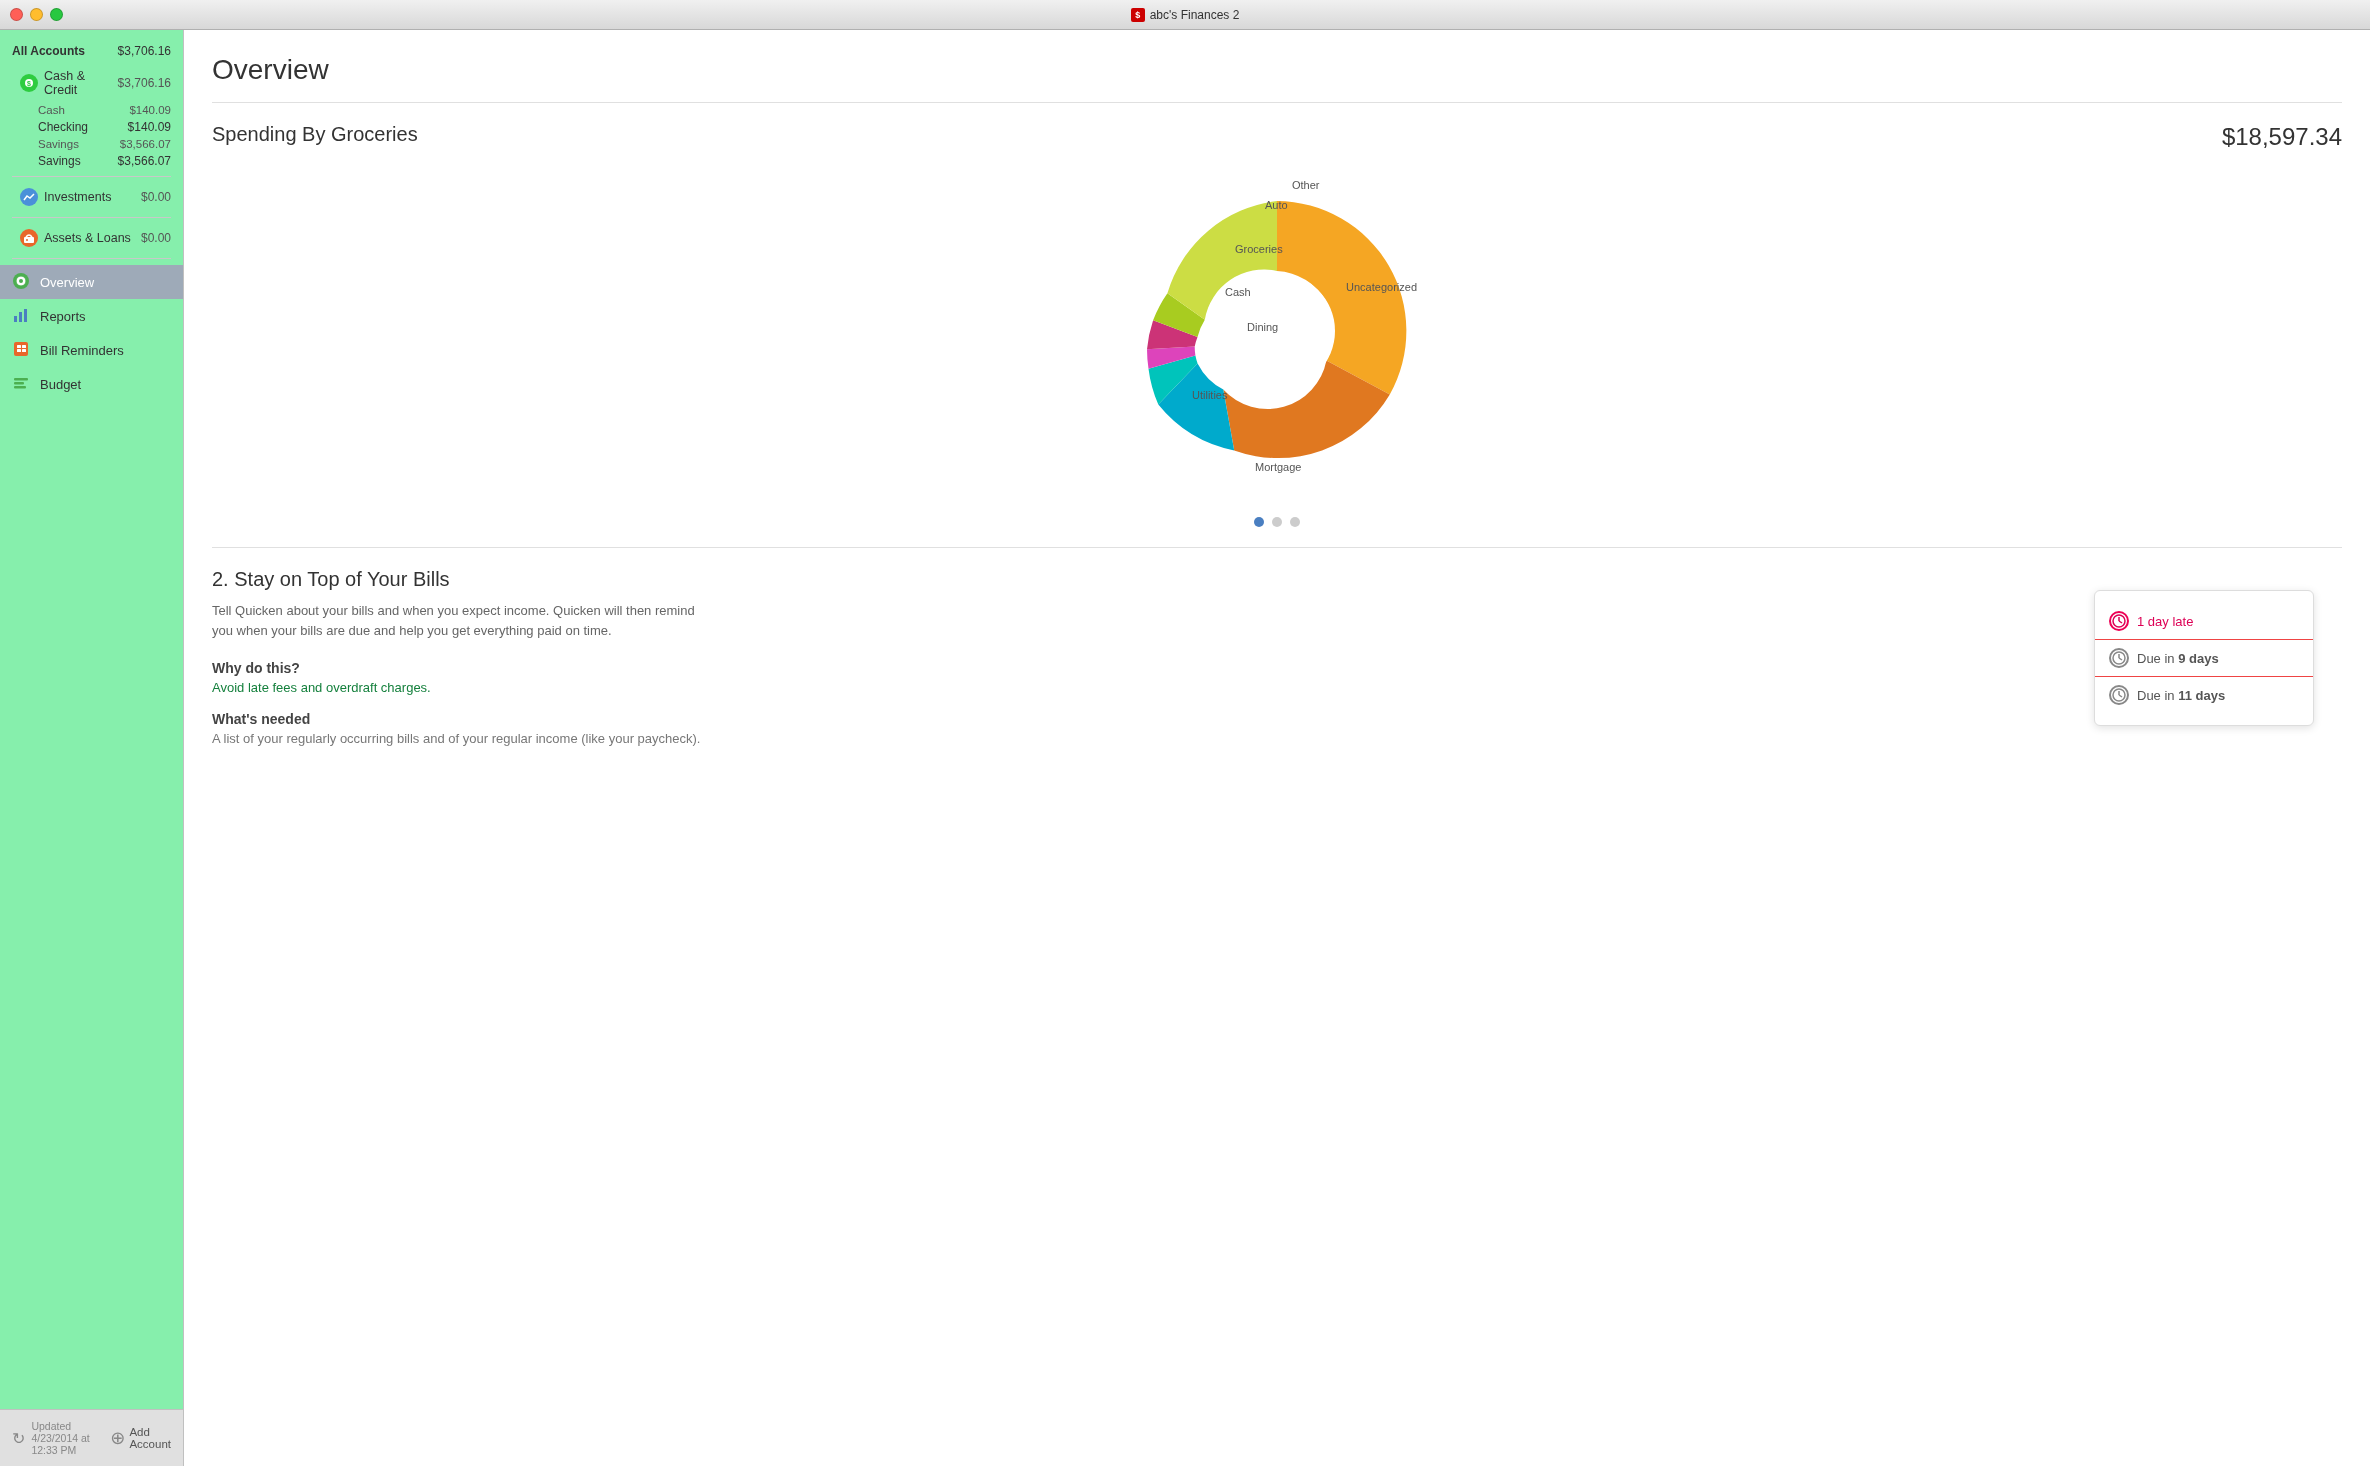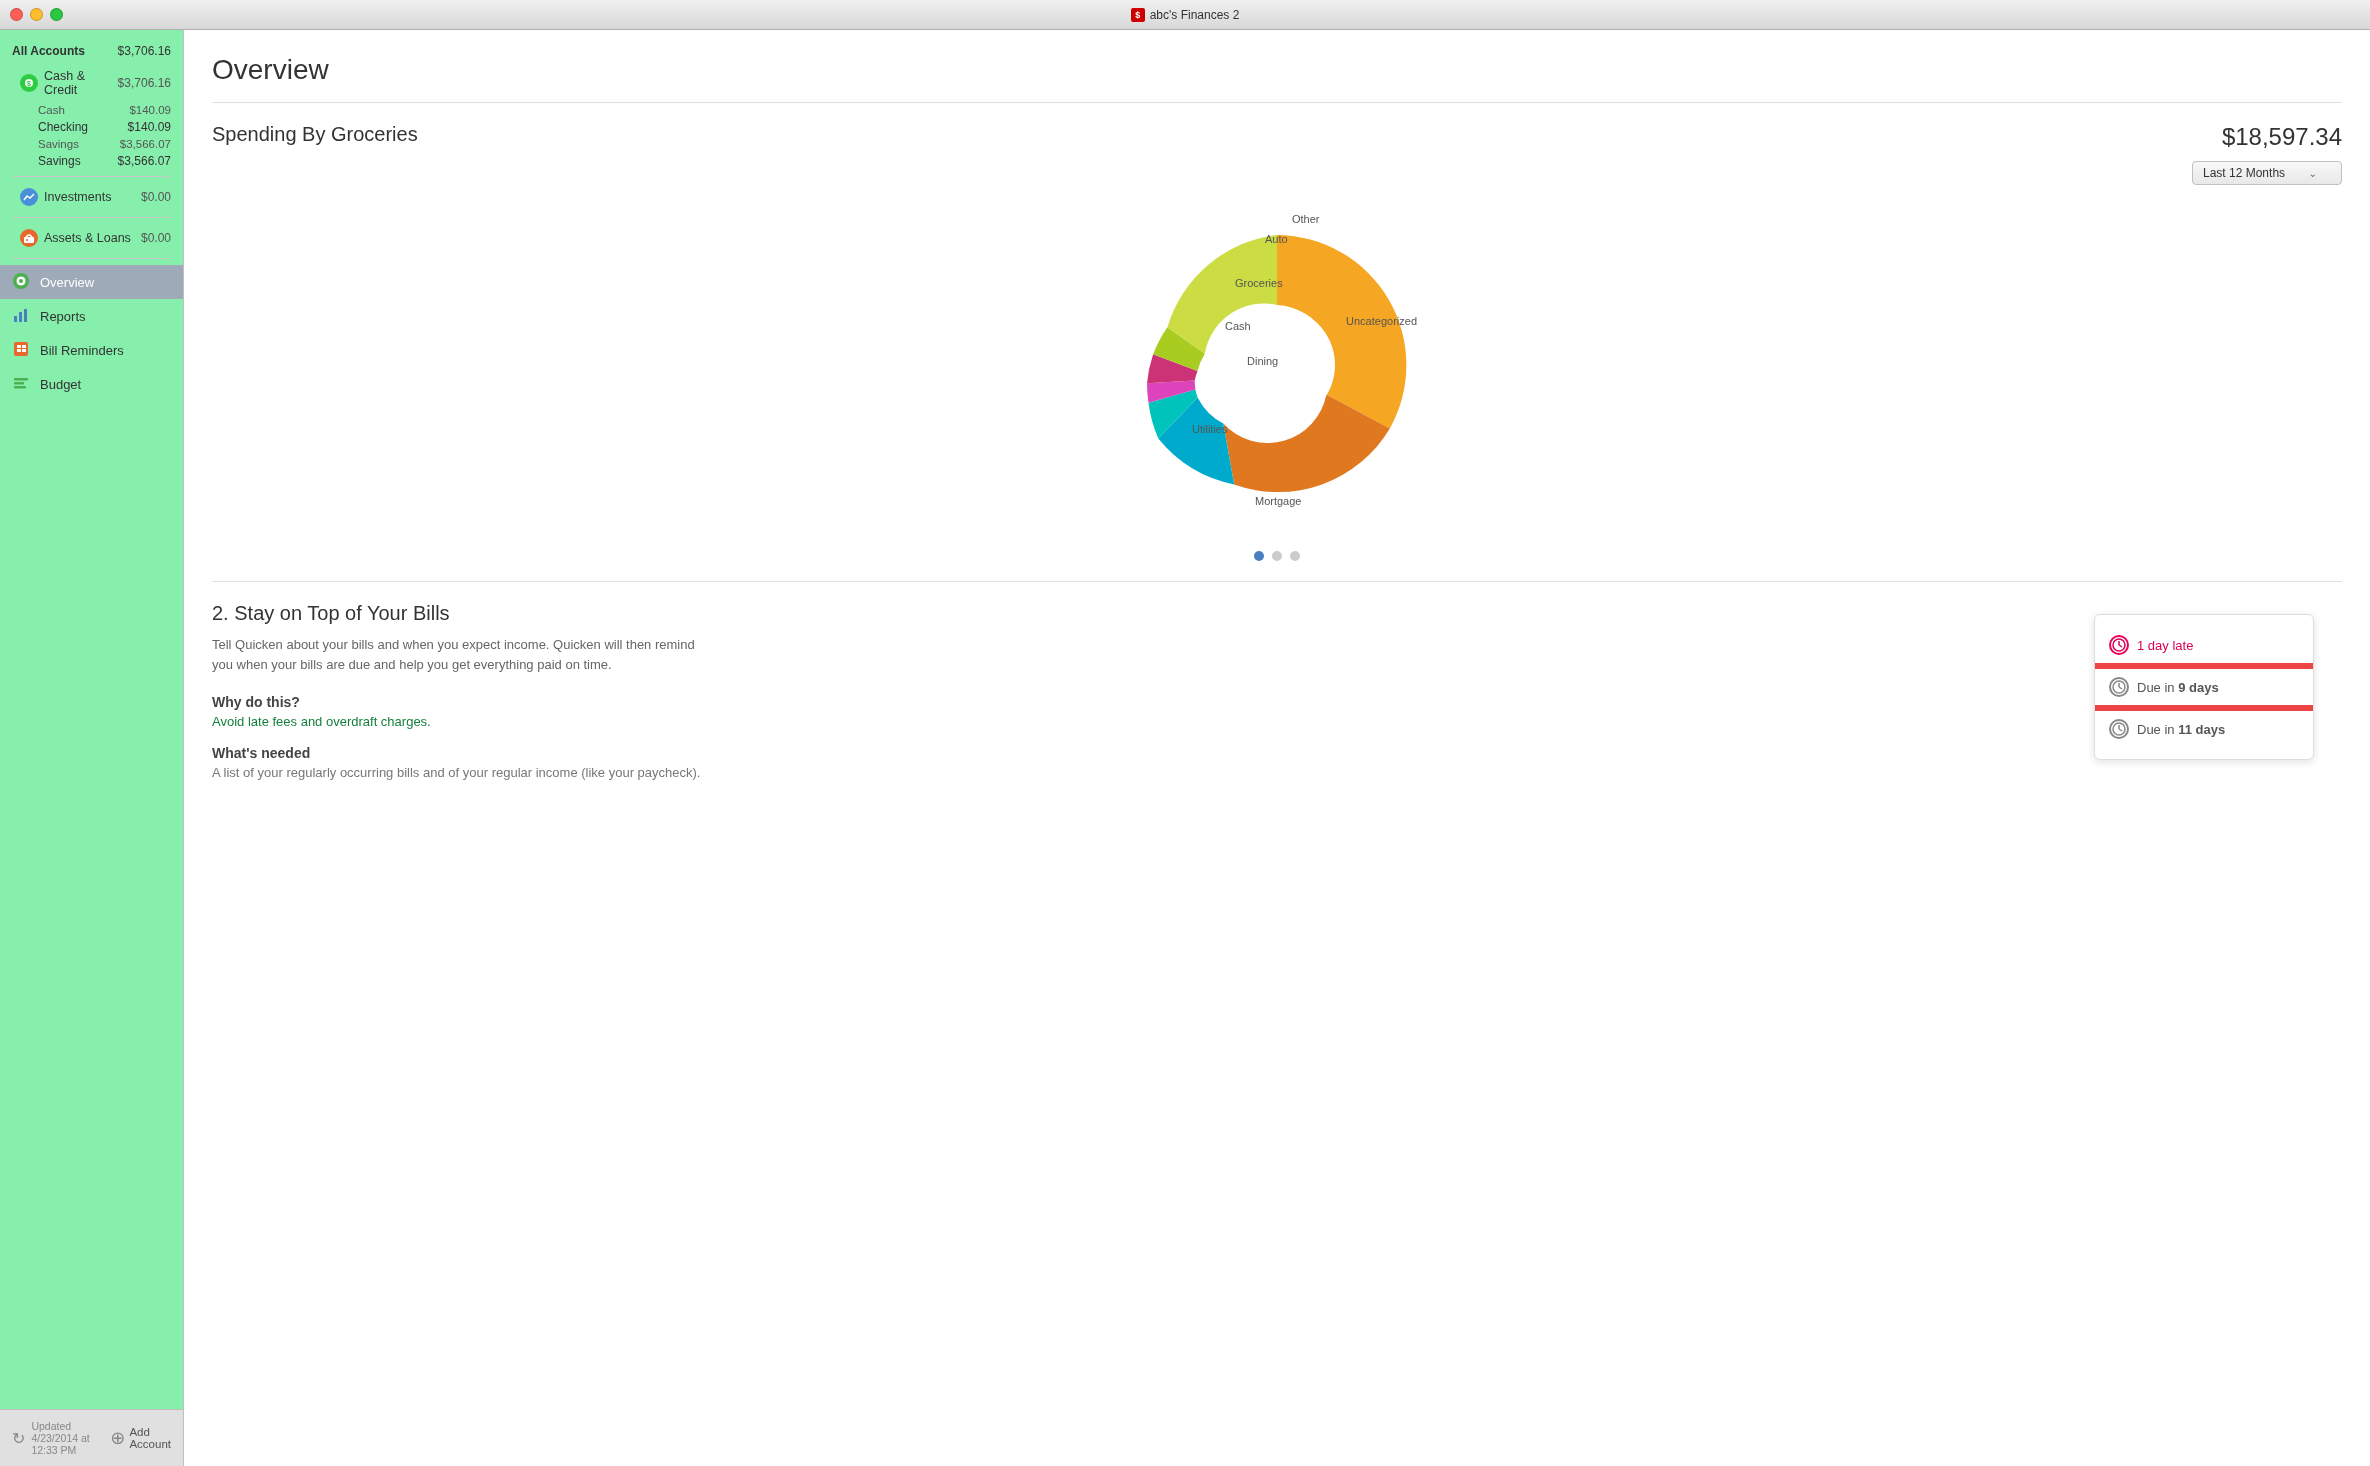--- a/index.html
+++ b/index.html
@@ -199,21 +199,21 @@
       border-radius: 6px;
       box-shadow: 0 2px 8px rgba(0,0,0,0.12);
       width: 220px;
       padding: 12px 0;
     }
     .bill-item {
       display: flex;
       align-items: center;
       padding: 8px 14px;
       gap: 8px;
-      border-bottom: 6px solid #ef4444;
+      border-bottom: 1px solid #ef4444;
     }
     .bill-item:last-child { border-bottom: none; }
     .bill-clock { width: 20px; height: 20px; border-radius: 50%; border: 2px solid; display: flex; align-items: center; justify-content: center; font-size: 10px; flex-shrink: 0; }
     .bill-clock.late { border-color: #e05; color: #e05; }
     .bill-clock.soon { border-color: #888; color: #888; }
     .bill-text { font-size: 13px; }
     .bill-text.late { color: #dd0055; font-weight: 500; }
     .bill-text.normal { color: #555; }
     .bill-text strong { font-weight: 600; }
 
@@ -380,26 +380,20 @@
 
   <div class="main-content">
 
     <h1 class="page-title">Overview</h1>
     <div class="section-divider"></div>
 
     <div>
       <div class="spending-header">
         <span class="spending-title">Spending By Groceries</span>
         <span class="spending-total">$18,597.34</span>
-      </div>
-      <div class="dropdown-container">
-        <div class="dropdown">
-          <span>Last 12 Months</span>
-          <span class="dropdown-arrow">⌄</span>
-        </div>
       </div>
 
       <div class="chart-container">
 
         <div style="position:relative; width:340px; height:320px;">
           <svg width="340" height="320" viewBox="0 0 340 320">
 
             <path d="M 170 30 A 130 130 0 0 1 282.8 223.5 L 219.4 189.5 A 60 60 0 0 0 170 100 Z" fill="#f5a623"></path>
 
             <path d="M 282.8 223.5 A 130 130 0 0 1 127.2 279.5 L 116.3 218.6 A 60 60 0 0 0 219.4 189.5 Z" fill="#e07820"></path>

